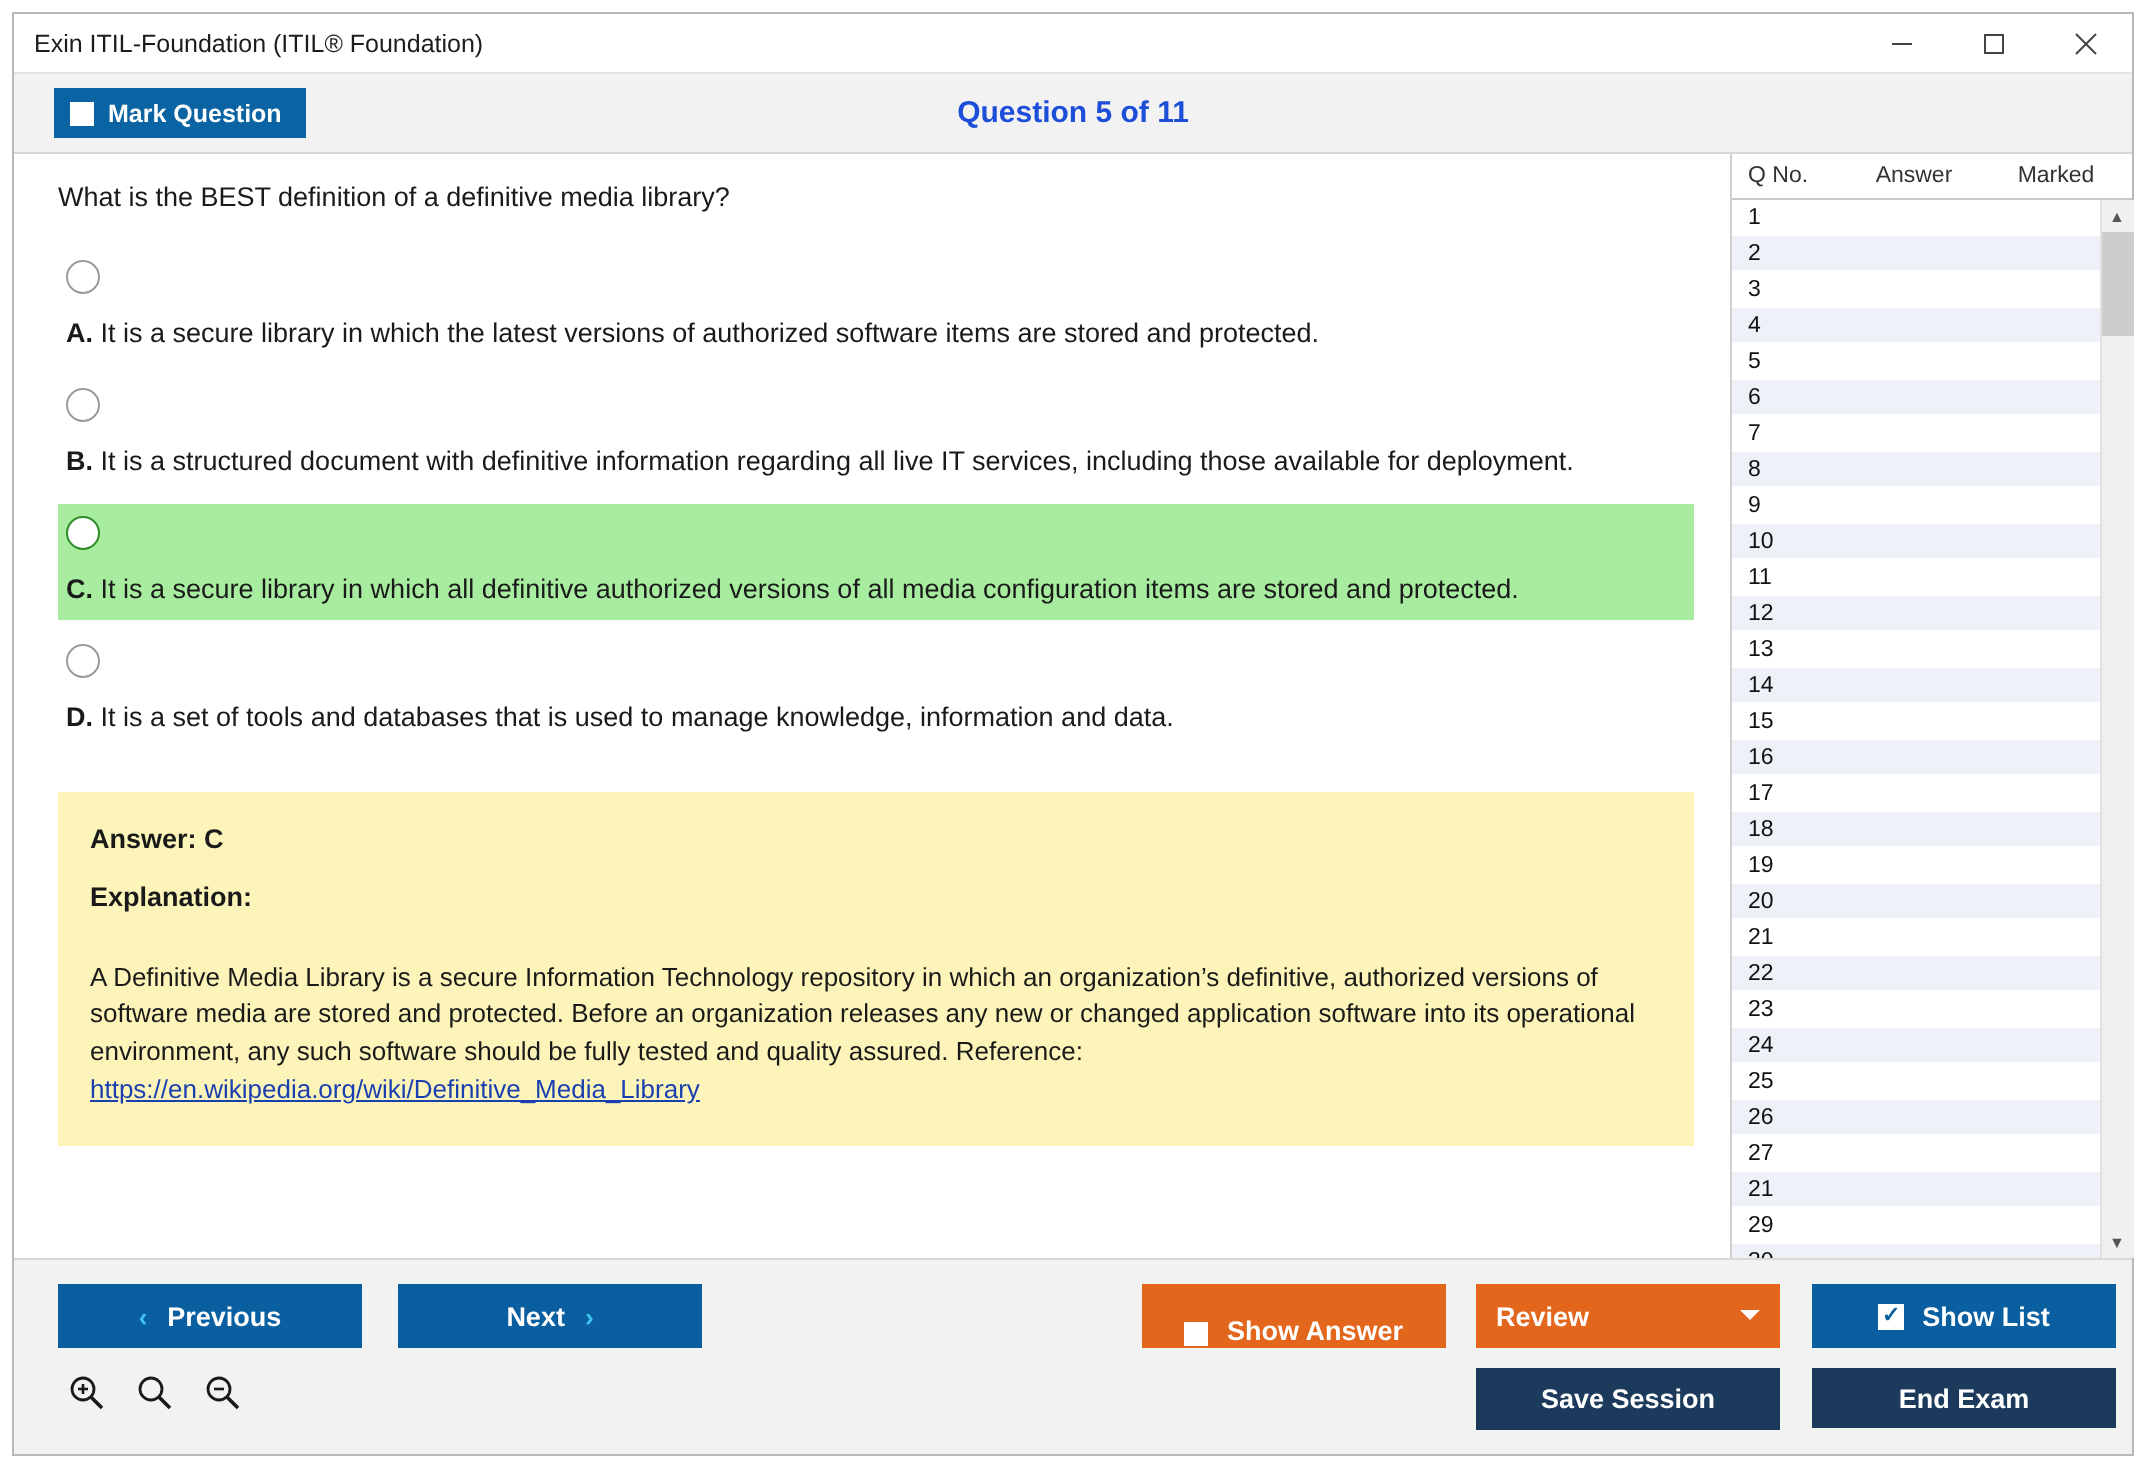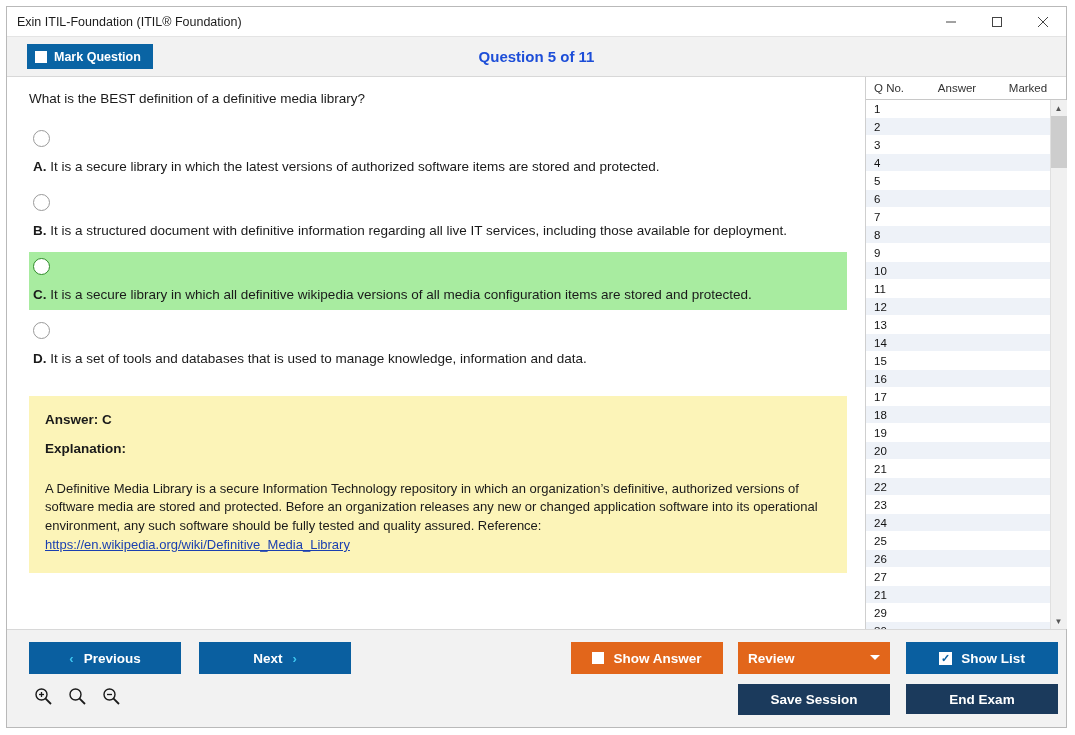--- a/index.html
+++ b/index.html
@@ -291,20 +291,21 @@
   }
   .chev { color: #3ec6f0; font-size: 13px; font-weight: bold; }
   .btn-show-answer {
     position: absolute;
     left: 564px;
     top: 12px;
     width: 152px;
     height: 32px;
     background: #e2661b;
     gap: 9px;
+    align-items: flex-end;
   }
   .btn-review {
     position: absolute;
     left: 731px;
     top: 12px;
     width: 152px;
     height: 32px;
     background: #e2661b;
     justify-content: flex-start;
     padding-left: 10px;
@@ -417,21 +418,21 @@
           <span class="radio"></span>
           <span class="opt-body">
             <span class="opt-letter">B.</span>
             <span>It is a structured document with definitive information regarding all live IT services, including those available for deployment.</span>
           </span>
         </div>
         <div class="option correct">
           <span class="radio"></span>
           <span class="opt-body">
             <span class="opt-letter">C.</span>
-            <span>It is a secure library in which all definitive wikipedia versions of all media configuration items are stored and protected.</span>
+            <span>It is a secure library in which all definitive authorized versions of all media configuration items are stored and protected.</span>
           </span>
         </div>
         <div class="option">
           <span class="radio"></span>
           <span class="opt-body">
             <span class="opt-letter">D.</span>
             <span>It is a set of tools and databases that is used to manage knowledge, information and data.</span>
           </span>
         </div>
       </div>

